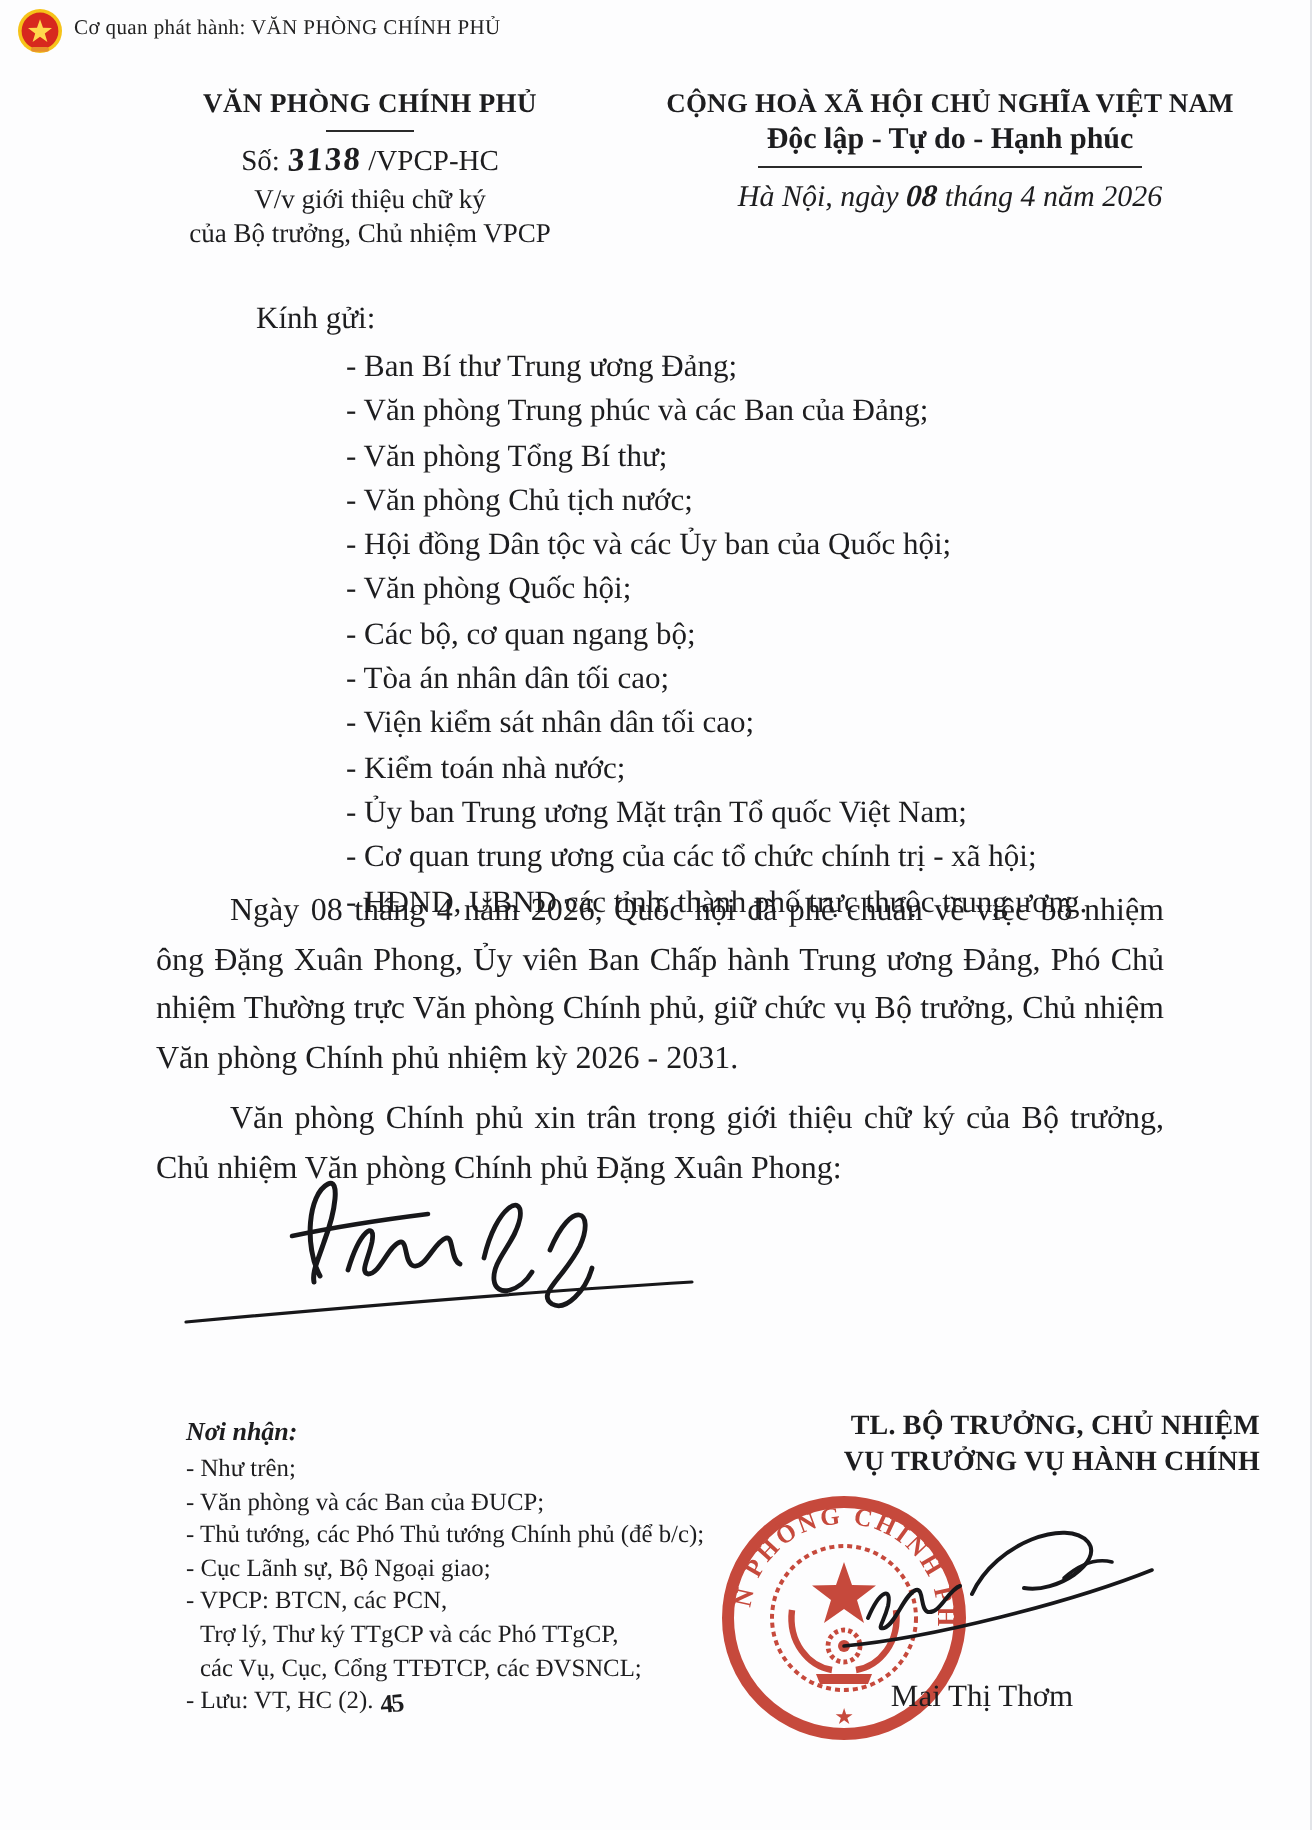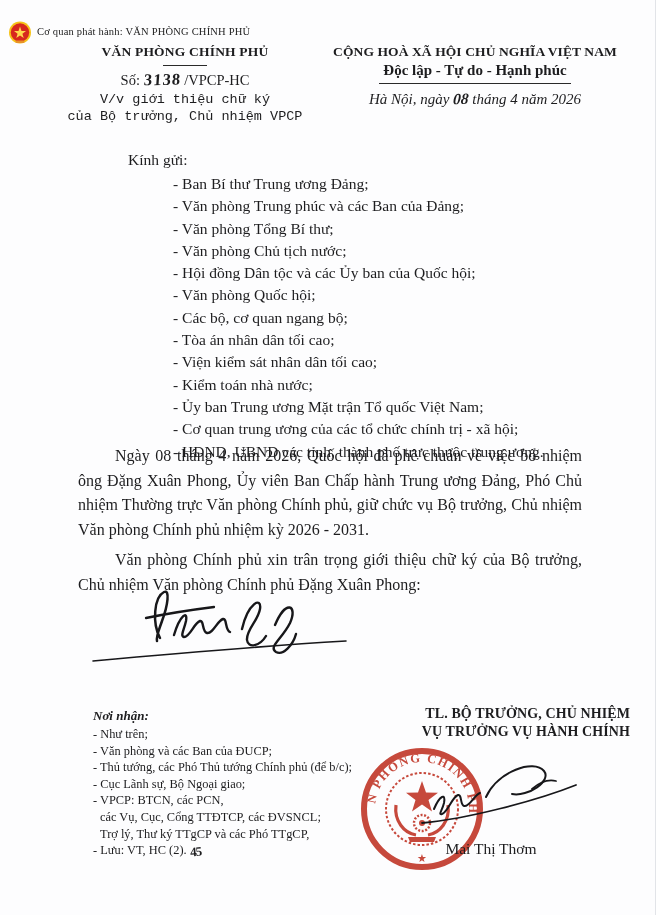--- a/index.html
+++ b/index.html
@@ -4,34 +4,34 @@
 <style>
   * { margin:0; padding:0; box-sizing:border-box; }
   html,body { background:#e9e9e9; }
   .page {
     position:relative; width:656px; height:915px; margin:0 auto;
     background:#fdfdfe; overflow:hidden;
     font-family:"Liberation Serif", serif; color:#1d1d1f;
     border-right:1px solid #e2e4e8;
   }
   
-  .topbar { position:absolute; left:0; top:17px; width:100%; height:32px; }
+  .topbar { position:absolute; left:0; top:0; width:100%; height:32px; }
   .topbar .emblem { position:absolute; left:8px; top:4px; width:24px; height:24px; }
   .topbar .issuer-label {
     position:absolute; left:37px; top:9px; font-size:10.5px; color:#222;
     letter-spacing:.2px;
   }
   
   .hdr-left { position:absolute; left:55px; top:44px; width:260px; text-align:center; }
   .hdr-left .org { font-weight:bold; font-size:13.5px; letter-spacing:.2px; }
   .rule-short { width:44px; border-top:1.3px solid #2a2a2a; margin:5px auto 4px; }
   .doc-number { font-size:14.5px; margin-top:1px; }
   .hand { font-weight:bold; transform:skewX(-5deg) rotate(-1deg); display:inline-block; }
   .doc-number .hand { font-size:16.5px; letter-spacing:1px; }
-  .subject { font-size:13.5px; line-height:1.28; margin-top:1px;font-family:Liberation Mono, monospace; }
+  .subject { font-size:13.5px; line-height:1.28; margin-top:1px; }
   .hdr-right { position:absolute; left:316px; top:44px; width:318px; text-align:center; }
   .hdr-right .country { font-weight:bold; font-size:13.5px; letter-spacing:.1px; }
   .hdr-right .motto { font-weight:bold; font-size:15px; margin-top:2px; }
   .rule-med { width:192px; border-top:1.3px solid #2a2a2a; margin:4px auto 6px; }
   .dateline { font-style:italic; font-size:15px; }
   .dateline .hand { font-size:15.5px; }
   
   .salutation { position:absolute; left:128px; top:151px; font-size:15.5px; }
   .recipients { position:absolute; left:173px; top:173px; list-style:none; }
   .recipients li { font-size:15.5px; line-height:22.3px; white-space:nowrap; }
@@ -134,22 +134,22 @@
   </svg>
 
   <div class="noi-nhan">
     <div class="nn-head">Nơi nhận:</div>
     <ul>
       <li>- Như trên;</li>
       <li>- Văn phòng và các Ban của ĐUCP;</li>
       <li>- Thủ tướng, các Phó Thủ tướng Chính phủ (để b/c);</li>
       <li>- Cục Lãnh sự, Bộ Ngoại giao;</li>
       <li>- VPCP: BTCN, các PCN,</li>
+      <li class="cont">Trợ lý, Thư ký TTgCP và các Phó TTgCP,</li>
       <li class="cont">các Vụ, Cục, Cổng TTĐTCP, các ĐVSNCL;</li>
-      <li class="cont">Trợ lý, Thư ký TTgCP và các Phó TTgCP,</li>
       <li><span>- Lưu: VT, HC (2).</span> <span class="hand-note">45</span></li>
     </ul>
   </div>
 
   <div class="signer">
     <div class="t1">TL. BỘ TRƯỞNG, CHỦ NHIỆM</div>
     <div class="t2">VỤ TRƯỞNG VỤ HÀNH CHÍNH</div>
   </div>
 
   <svg class="seal" viewBox="0 0 124 124">

